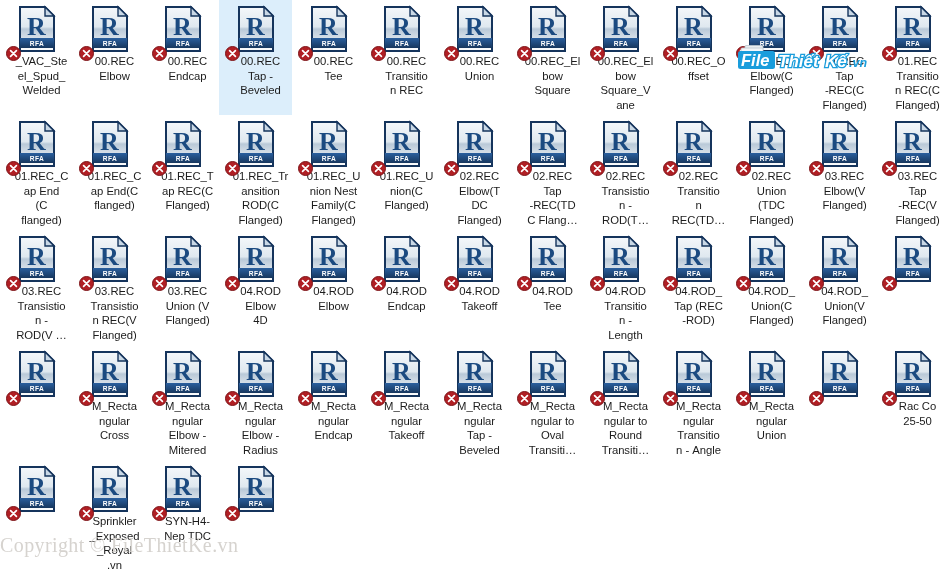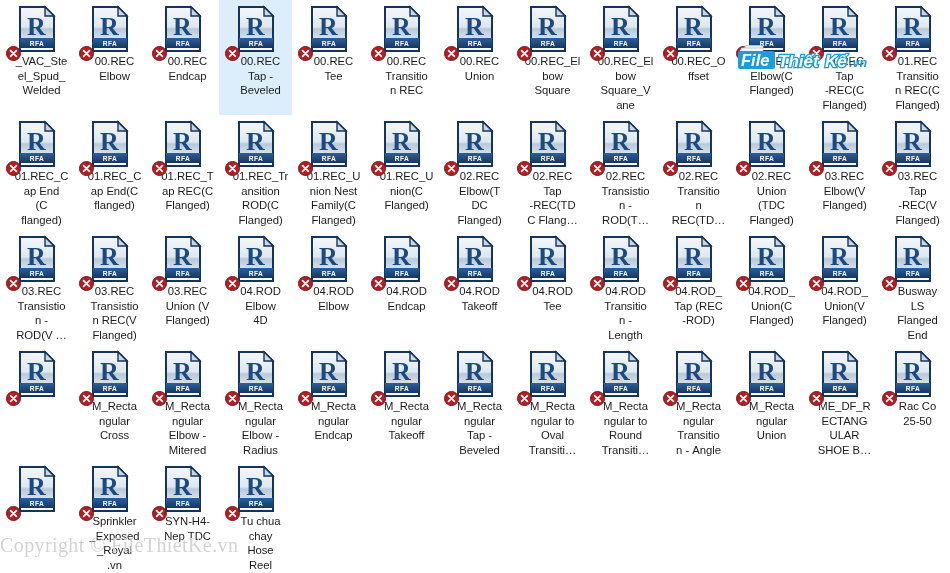--- a/index.html
+++ b/index.html
@@ -1204,21 +1204,20 @@
   <text x="12" y="30" font-family="'Liberation Serif',serif" font-size="26" font-weight="bold" fill="#1b4a80">R</text>
   <rect x="5" y="33" width="34" height="10" fill="url(#bg2)"></rect>
   <text x="22" y="41" text-anchor="middle" font-family="'Liberation Sans',sans-serif" font-size="6.6" font-weight="bold" fill="#ffffff" letter-spacing="0.4">RFA</text>
 </svg>
         <span class="badge">
 <svg width="15" height="15" viewBox="0 0 15 15" xmlns="http://www.w3.org/2000/svg">
   <circle cx="7.5" cy="7.5" r="7" fill="#b01f24" stroke="#7d1418" stroke-width="1"></circle>
   <path d="M4.6,4.6 L10.4,10.4 M10.4,4.6 L4.6,10.4" stroke="#ffffff" stroke-width="1.7" stroke-linecap="round"></path>
 </svg></span>
       </div>
-      <div class="label">Busway<br>LS<br>Flanged<br>End</div>
     </div>
     <div class="cell" title="FG-M-DF-RECTANGULAR-ROUND ...">
       <div class="icon-wrap">
 <svg class="rfa-icon" width="44" height="48" viewBox="0 0 44 48" xmlns="http://www.w3.org/2000/svg">
   <defs>
     <linearGradient id="pg" x1="0" y1="0" x2="0" y2="1">
       <stop offset="0" stop-color="#f4f7fa"></stop>
       <stop offset="0.45" stop-color="#dfe8ef"></stop>
       <stop offset="0.5" stop-color="#b9c9d8"></stop>
       <stop offset="1" stop-color="#ffffff"></stop>
@@ -1551,21 +1550,20 @@
   <text x="12" y="30" font-family="'Liberation Serif',serif" font-size="26" font-weight="bold" fill="#1b4a80">R</text>
   <rect x="5" y="33" width="34" height="10" fill="url(#bg2)"></rect>
   <text x="22" y="41" text-anchor="middle" font-family="'Liberation Sans',sans-serif" font-size="6.6" font-weight="bold" fill="#ffffff" letter-spacing="0.4">RFA</text>
 </svg>
         <span class="badge">
 <svg width="15" height="15" viewBox="0 0 15 15" xmlns="http://www.w3.org/2000/svg">
   <circle cx="7.5" cy="7.5" r="7" fill="#b01f24" stroke="#7d1418" stroke-width="1"></circle>
   <path d="M4.6,4.6 L10.4,10.4 M10.4,4.6 L4.6,10.4" stroke="#ffffff" stroke-width="1.7" stroke-linecap="round"></path>
 </svg></span>
       </div>
-      <div class="label">ME_DF_R<br>ECTANG<br>ULAR<br>SHOE&nbsp;B…</div>
     </div>
     <div class="cell" title="Rac Co 25-50">
       <div class="icon-wrap">
 <svg class="rfa-icon" width="44" height="48" viewBox="0 0 44 48" xmlns="http://www.w3.org/2000/svg">
   <defs>
     <linearGradient id="pg" x1="0" y1="0" x2="0" y2="1">
       <stop offset="0" stop-color="#f4f7fa"></stop>
       <stop offset="0.45" stop-color="#dfe8ef"></stop>
       <stop offset="0.5" stop-color="#b9c9d8"></stop>
       <stop offset="1" stop-color="#ffffff"></stop>
@@ -1695,21 +1693,20 @@
   <text x="12" y="30" font-family="'Liberation Serif',serif" font-size="26" font-weight="bold" fill="#1b4a80">R</text>
   <rect x="5" y="33" width="34" height="10" fill="url(#bg2)"></rect>
   <text x="22" y="41" text-anchor="middle" font-family="'Liberation Sans',sans-serif" font-size="6.6" font-weight="bold" fill="#ffffff" letter-spacing="0.4">RFA</text>
 </svg>
         <span class="badge">
 <svg width="15" height="15" viewBox="0 0 15 15" xmlns="http://www.w3.org/2000/svg">
   <circle cx="7.5" cy="7.5" r="7" fill="#b01f24" stroke="#7d1418" stroke-width="1"></circle>
   <path d="M4.6,4.6 L10.4,10.4 M10.4,4.6 L4.6,10.4" stroke="#ffffff" stroke-width="1.7" stroke-linecap="round"></path>
 </svg></span>
       </div>
-      <div class="label">Tu&nbsp;chua<br>chay<br>Hose<br>Reel</div>
     </div>
   </div>
 
 <div id="wm-top">
   <svg width="135" height="28" viewBox="0 0 135 28" xmlns="http://www.w3.org/2000/svg">
     <rect x="8" y="1.5" width="18" height="4.5" rx="1" fill="#e9eef2" stroke="#b9c6cf" stroke-width="0.8"></rect>
     <rect x="4" y="4" width="22" height="5" rx="1" fill="#f3f6f8" stroke="#b9c6cf" stroke-width="0.8"></rect>
     <rect x="1" y="7" width="37" height="18" rx="2.5" fill="#1a9ddc"></rect>
     <text x="4" y="22" font-family="'Liberation Sans',sans-serif" font-size="16.5" font-weight="bold" font-style="italic" fill="#ffffff">File</text>
     <text x="41" y="22.5" font-family="'Liberation Sans',sans-serif" font-size="17" font-weight="bold" font-style="italic" fill="#ffffff" stroke="#1a9ddc" stroke-width="2.6" paint-order="stroke">Thiết</text>

